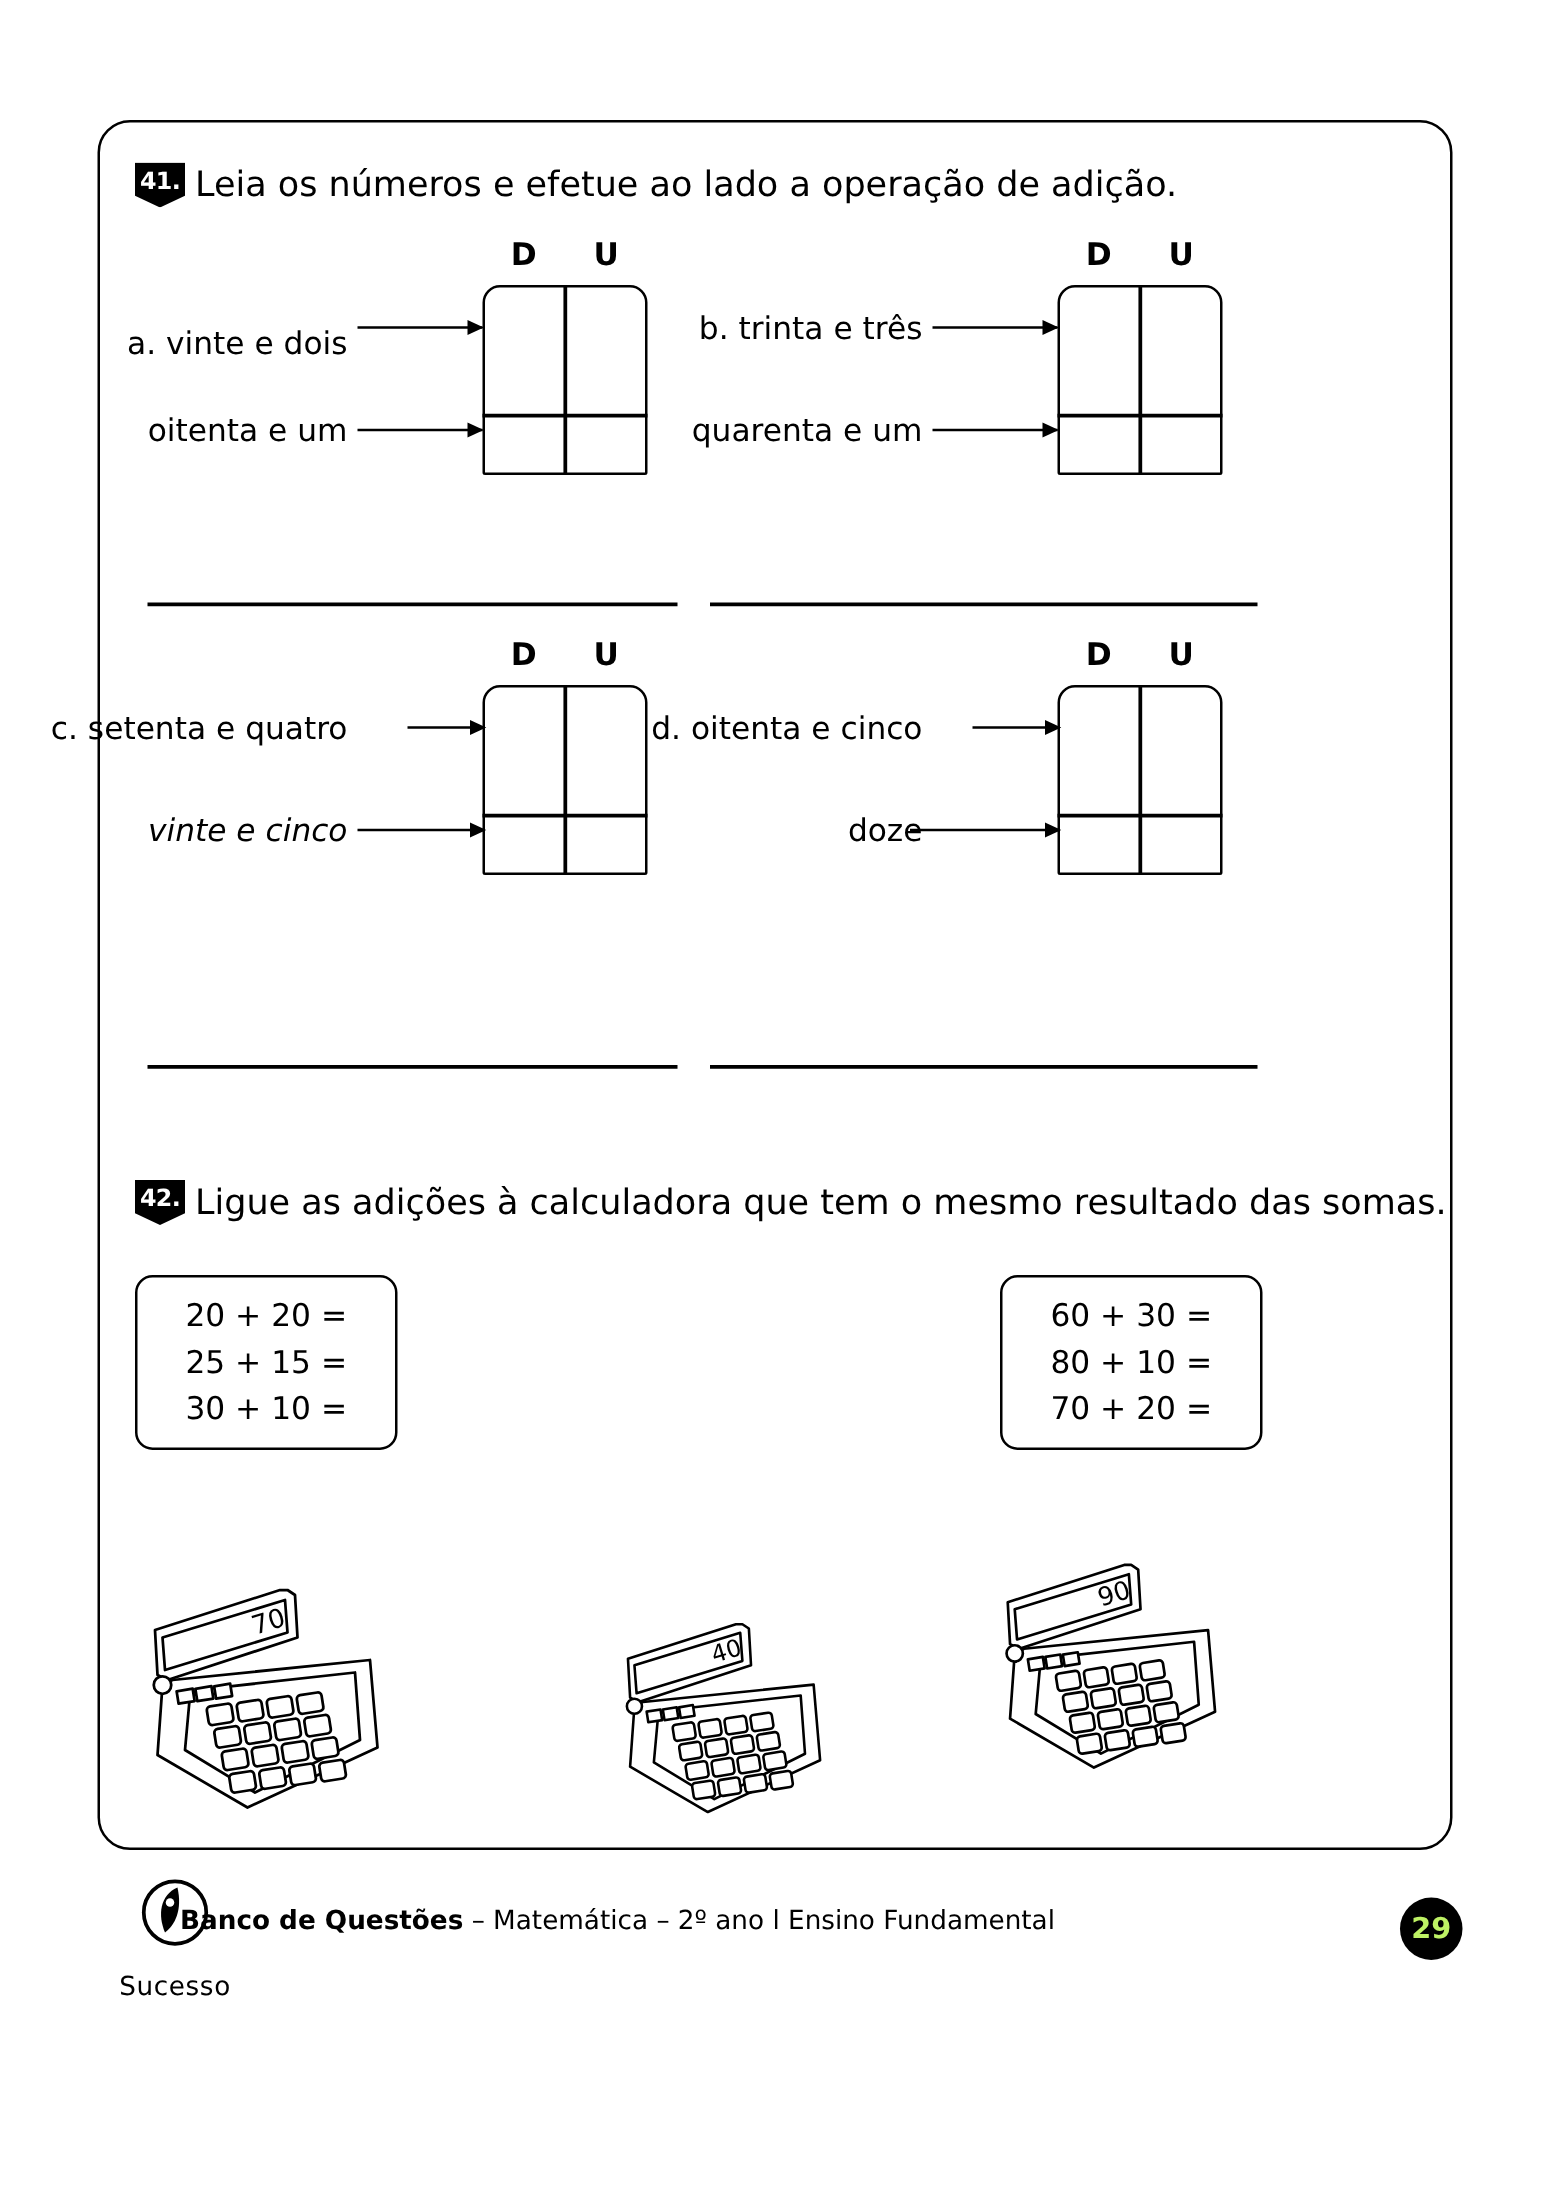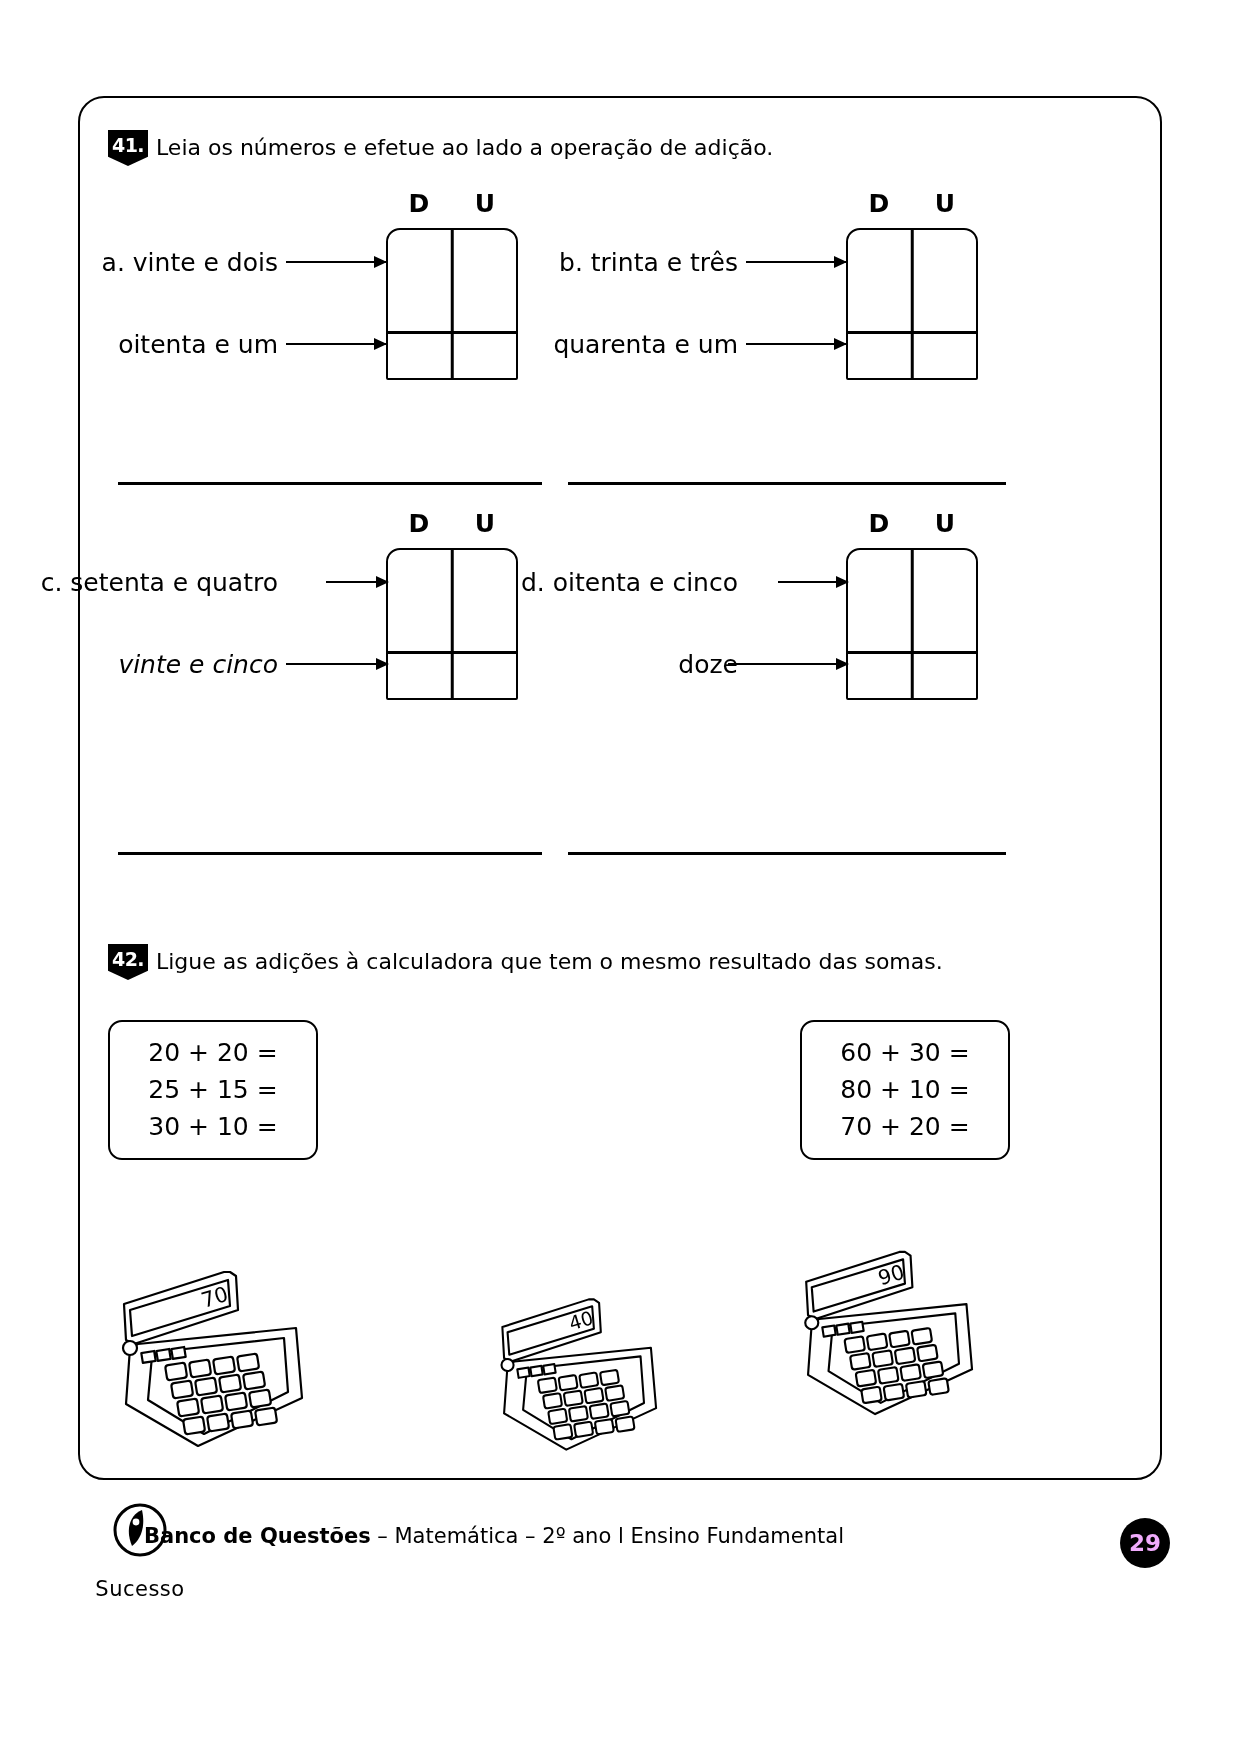--- a/index.html
+++ b/index.html
@@ -41,21 +41,21 @@
     clip-path:polygon(0 0,100% 0,100% 74%,50% 100%,0 74%);
     letter-spacing:-0.5px;
   }
   .qhead{
     position:absolute;
     display:flex;
     align-items:flex-start;
     gap:8px;
   }
   .qtext{
-    font-size:22px;
+    font-size:28px;
     line-height:34px;
     white-space:nowrap;
     padding-top:1px;
   }
 
   
   .item{position:absolute;}
   .item .lbl{
     position:absolute;
     font-size:25px;
@@ -168,40 +168,40 @@
     text-align:center;
     font-size:21px;
     white-space:nowrap;
   }
   .foot-title b{font-weight:bold;}
   .pagenum{
     position:absolute;
     right:70px;top:22px;
     width:50px;height:50px;
     border-radius:50%;
-    background:#000;color:#f0abfc;
+    background:#000;color:#bef264;
     font-size:23px;font-weight:bold;
     text-align:center;
     line-height:50px;
   }
 </style>
 </head>
 <body>
 
 <div class="page">
 
   <div class="frame"></div>
 
   <div class="qhead" style="left:108px;top:118px;">
     <span class="badge">41.</span>
     <span class="qtext">Leia os números e efetue ao lado a operação de adição.</span>
   </div>
 
   <div class="item" style="left:108px;top:190px;width:410px;height:180px;">
-    <span class="lbl r1" style="right:240px;">a. vinte e dois</span>
+    <span class="lbl r1" style="right:240px;margin-top:12px;">a. vinte e dois</span>
     <span class="lbl r2" style="right:240px;">oitenta e um</span>
     <div class="arrow" style="left:178px;top:59px;width:100px;"></div>
     <div class="arrow" style="left:178px;top:141px;width:100px;"></div>
     <div class="du" style="left:278px;top:26px;">
       <div class="hdr">
         <span>D</span>
         <span>U</span>
       </div>
       <div class="box"></div>
       <div class="vline"></div>

